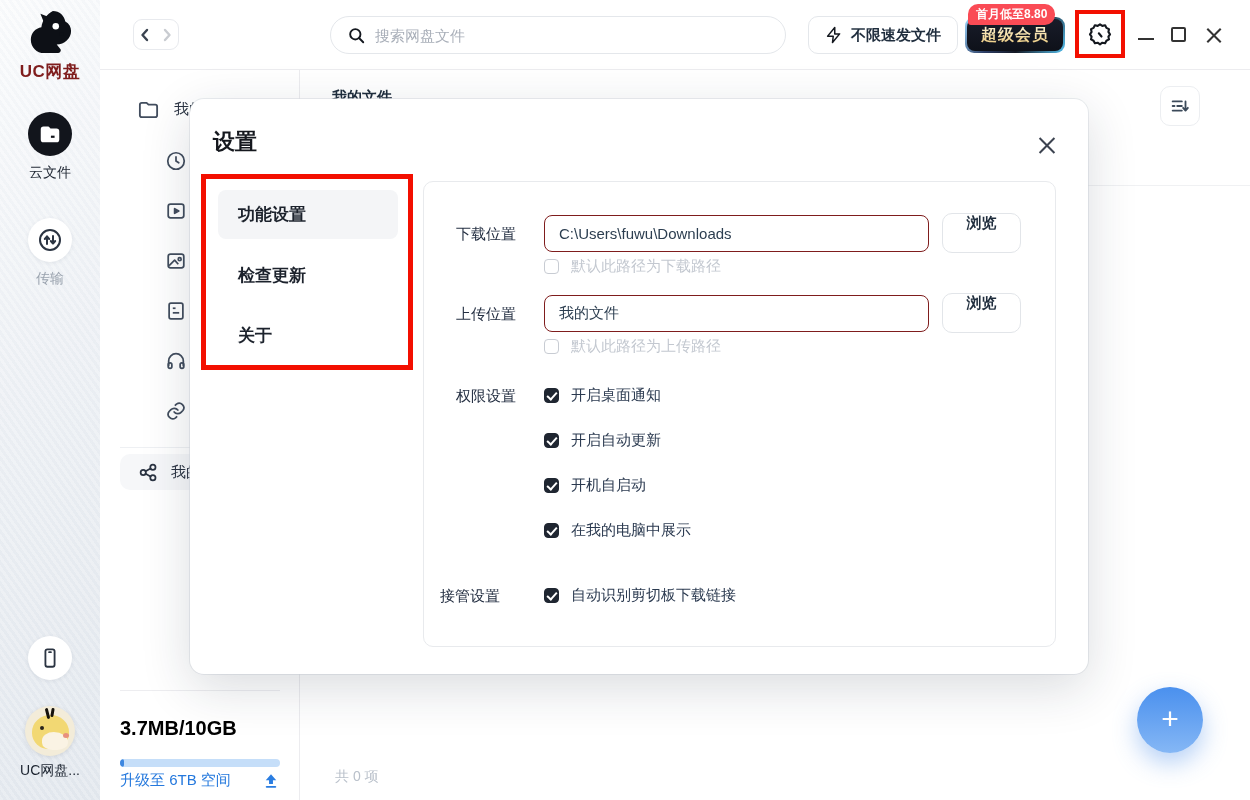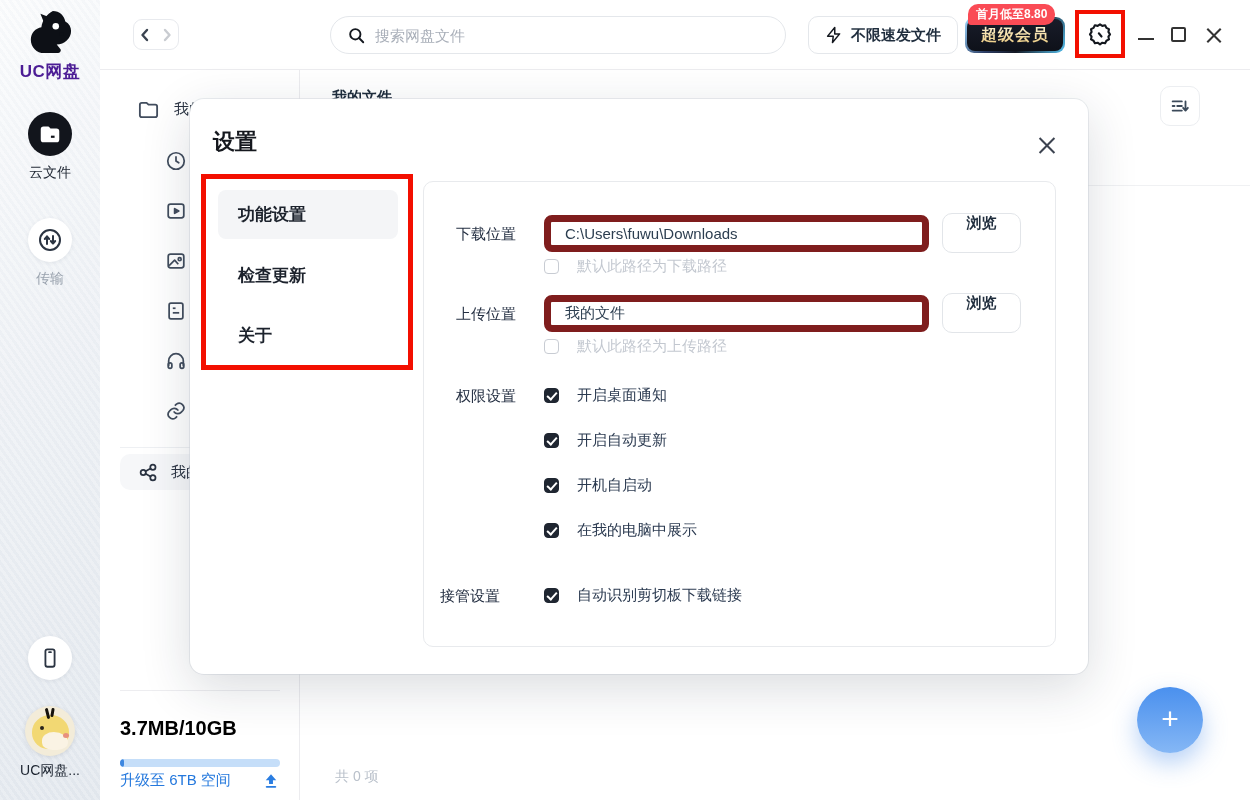--- a/index.html
+++ b/index.html
@@ -7,21 +7,21 @@
   body { font-family:"Liberation Sans", sans-serif; background:#fff; position:relative; color:#29384d; }
   .abs { position:absolute; }
 
   
   .rail { left:0; top:0; width:100px; height:800px;
     background:linear-gradient(140deg,#fbfcfd 0%,#eef1f5 45%,#e3e8ee 100%); z-index:3; }
   .rail::before { content:""; position:absolute; inset:0;
     background:repeating-linear-gradient(55deg, rgba(255,255,255,.5) 0 3px, rgba(205,214,224,.25) 3px 6px);
     opacity:.35; }
   .brand { left:14px; top:8px; width:72px; text-align:center; z-index:4; }
-  .brand-name { font-size:17px; font-weight:bold; color:#4c1d95; margin-top:2px; letter-spacing:.5px; }
+  .brand-name { font-size:17px; font-weight:bold; color:#7f1d1d; margin-top:2px; letter-spacing:.5px; }
   .rail-item { width:100px; text-align:center; z-index:4; }
   .rail-circle { width:44px; height:44px; border-radius:50%; margin:0 auto; display:flex; align-items:center; justify-content:center; }
   .rail-circle.dark { background:#12151c; }
   .rail-circle.light { background:#ffffff; box-shadow:0 1px 4px rgba(30,40,60,.08); }
   .rail-label { font-size:14px; margin-top:8px; color:#1c2430; }
   .rail-label.dim { color:#9aa3ae; }
   .avatar { width:50px; height:50px; border-radius:50%; margin:0 auto; background:#f3ecd9; position:relative; overflow:hidden; box-shadow:0 1px 4px rgba(30,40,60,.12); }
   .duck-head { position:absolute; left:7px; top:9px; width:37px; height:34px; background:#f2d873; border-radius:50% 50% 46% 46%; }
   .duck-bill { position:absolute; left:17px; top:26px; width:26px; height:18px; background:#faf3e4; border-radius:50% 60% 45% 45%; }
   .duck-hair { position:absolute; left:21px; top:2px; width:3px; height:11px; background:#15120c; border-radius:2px; transform:rotate(-14deg); }
@@ -77,23 +77,23 @@
   
   .dialog { left:190px; top:99px; width:898px; height:575px; background:#fff; border-radius:14px;
     box-shadow:0 14px 50px rgba(25,35,55,.16), 0 0 0 1px rgba(225,228,233,.6); z-index:10; }
   .dlg-title { position:absolute; left:23px; top:28px; font-size:22px; font-weight:bold; color:#15181e; }
   .dlg-close { position:absolute; left:848px; top:37px; width:18px; height:18px; cursor:pointer; }
   .dlg-close .xbar { background:#3c4350; height:21px; left:8px; }
   .dlg-nav-item { position:absolute; left:28px; width:180px; font-size:17px; font-weight:bold; color:#1c222c; padding-left:20px; line-height:30px; }
   .dlg-nav-item.active { height:49px; line-height:49px; background:#f4f5f7; border-radius:8px; }
   .dlg-panel { position:absolute; left:233px; top:82px; width:633px; height:466px; border:1px solid #e8eaed; border-radius:10px; }
   .row-label { position:absolute; font-size:15px; color:#242f42; }
-  .txt-input { position:absolute; left:120px; width:385px; height:37px; border:7px solid #7f1d1d; border-radius:8px; padding:0 14px; font-size:15px; color:#2c3e50; font-family:inherit; outline:none; background:#fff; }
+  .txt-input { position:absolute; left:120px; width:385px; height:37px; border:1px solid #7f1d1d; border-radius:8px; padding:0 14px; font-size:15px; color:#2c3e50; font-family:inherit; outline:none; background:#fff; }
   .browse-btn { position:absolute; left:518px; width:79px; height:40px; border:1px solid #e2e5e9; border-radius:10px; background:#fff; font-size:15px; font-weight:bold; color:#1f2d3d; display:flex; align-items:flex-start; justify-content:center; }
-  .cbx-row { position:absolute; display:flex; align-items:center; gap:18px; }
+  .cbx-row { position:absolute; display:flex; align-items:center; gap:12px; }
   .cbx { width:15px; height:15px; border:1.5px solid #c8ccd3; border-radius:4px; background:#fff; position:relative; flex:0 0 auto; }
   .cbx.checked { background:#1f2631; border-color:#1f2631; }
   .cbx.checked::after { content:""; position:absolute; left:4px; top:1px; width:4px; height:8px;
     border-right:2px solid #fff; border-bottom:2px solid #fff; transform:rotate(42deg); }
   .cbx-label { font-size:15px; color:#2b3a50; }
   .cbx-label.dim { color:#c3c8d0; }
 
   
   .annot { border:5px solid #f30f00; z-index:20; pointer-events:none; }
   .annot.gear { left:1075px; top:10px; width:50px; height:48px; border-width:4px; }

